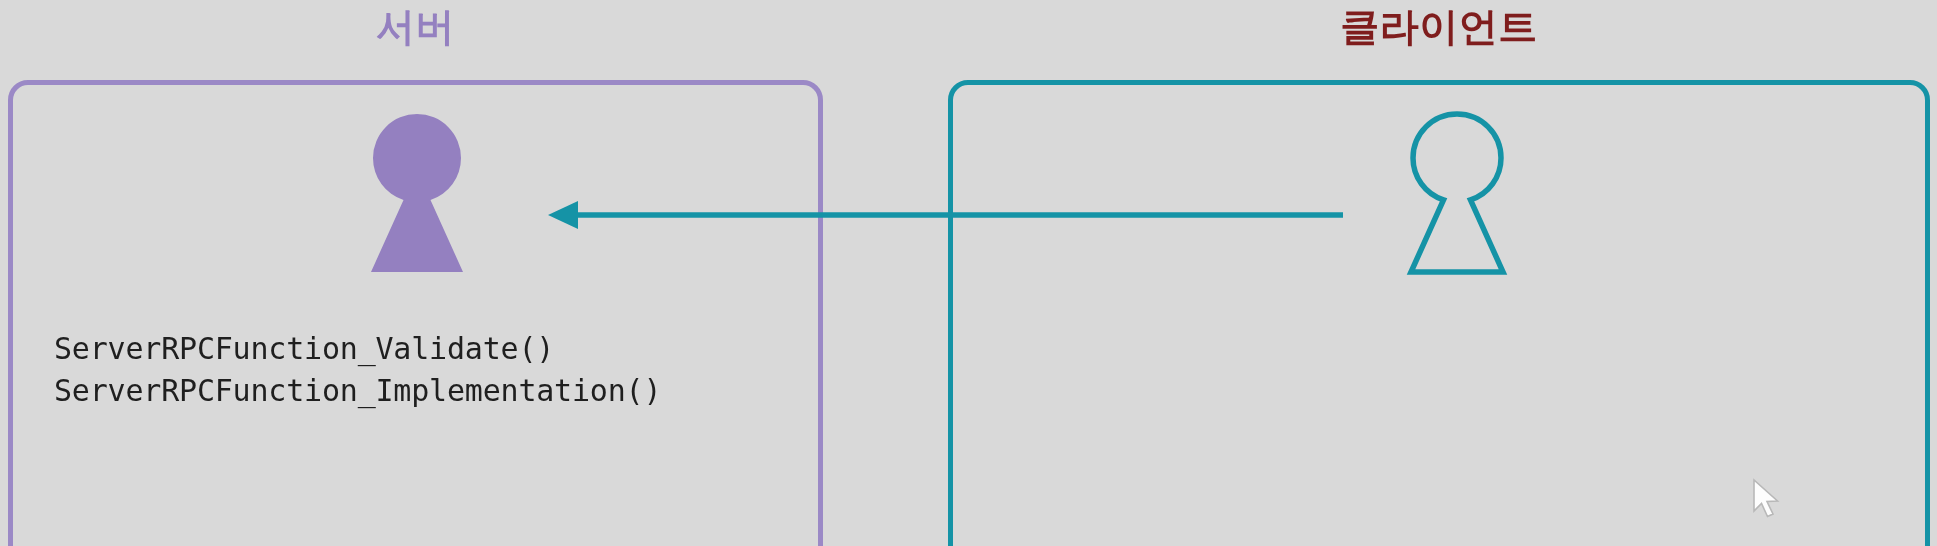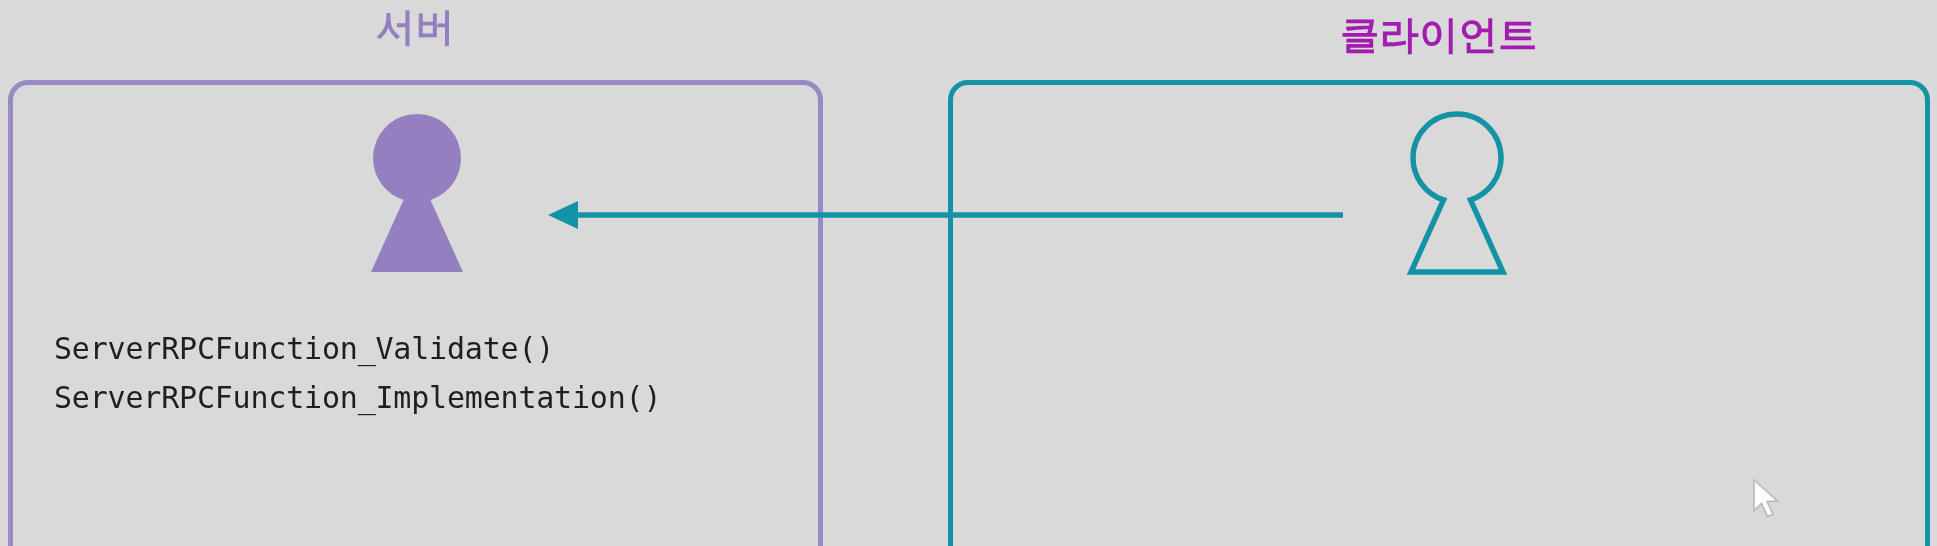--- a/index.html
+++ b/index.html
@@ -32,22 +32,22 @@
   }
   #server-title {
     left: 8px;
     width: 815px;
     top: 0px;
     color: #9480c0;
   }
   #client-title {
     left: 948px;
     width: 982px;
-    top: 8px;
-    color: #a21caf;
+    top: 0px;
+    color: #7f1d1d;
   }
 
   
   .panel {
     position: absolute;
     top: 80px;
     height: 560px;
     border-radius: 20px;
     background: transparent;
   }
@@ -76,21 +76,21 @@
     font-family: "DejaVu Sans Mono", "Liberation Mono", monospace;
     color: #1f1f1f;
   }
   #server-code { left: 54px; top: 334px; }
   #client-code { left: 1002px; top: 334px; }
 
   .code-line {
     font-size: 30px;
     line-height: 1.0;
     white-space: pre;
-    margin-bottom: 19px;
+    margin-bottom: 12px;
     letter-spacing: -0.2px;
   }
   .code-line.bold { font-weight: 700; }
   .code-line:last-child { margin-bottom: 0; }
 
   
   #rpc-arrow {
     position: absolute;
     left: 548px;
     top: 196px;

